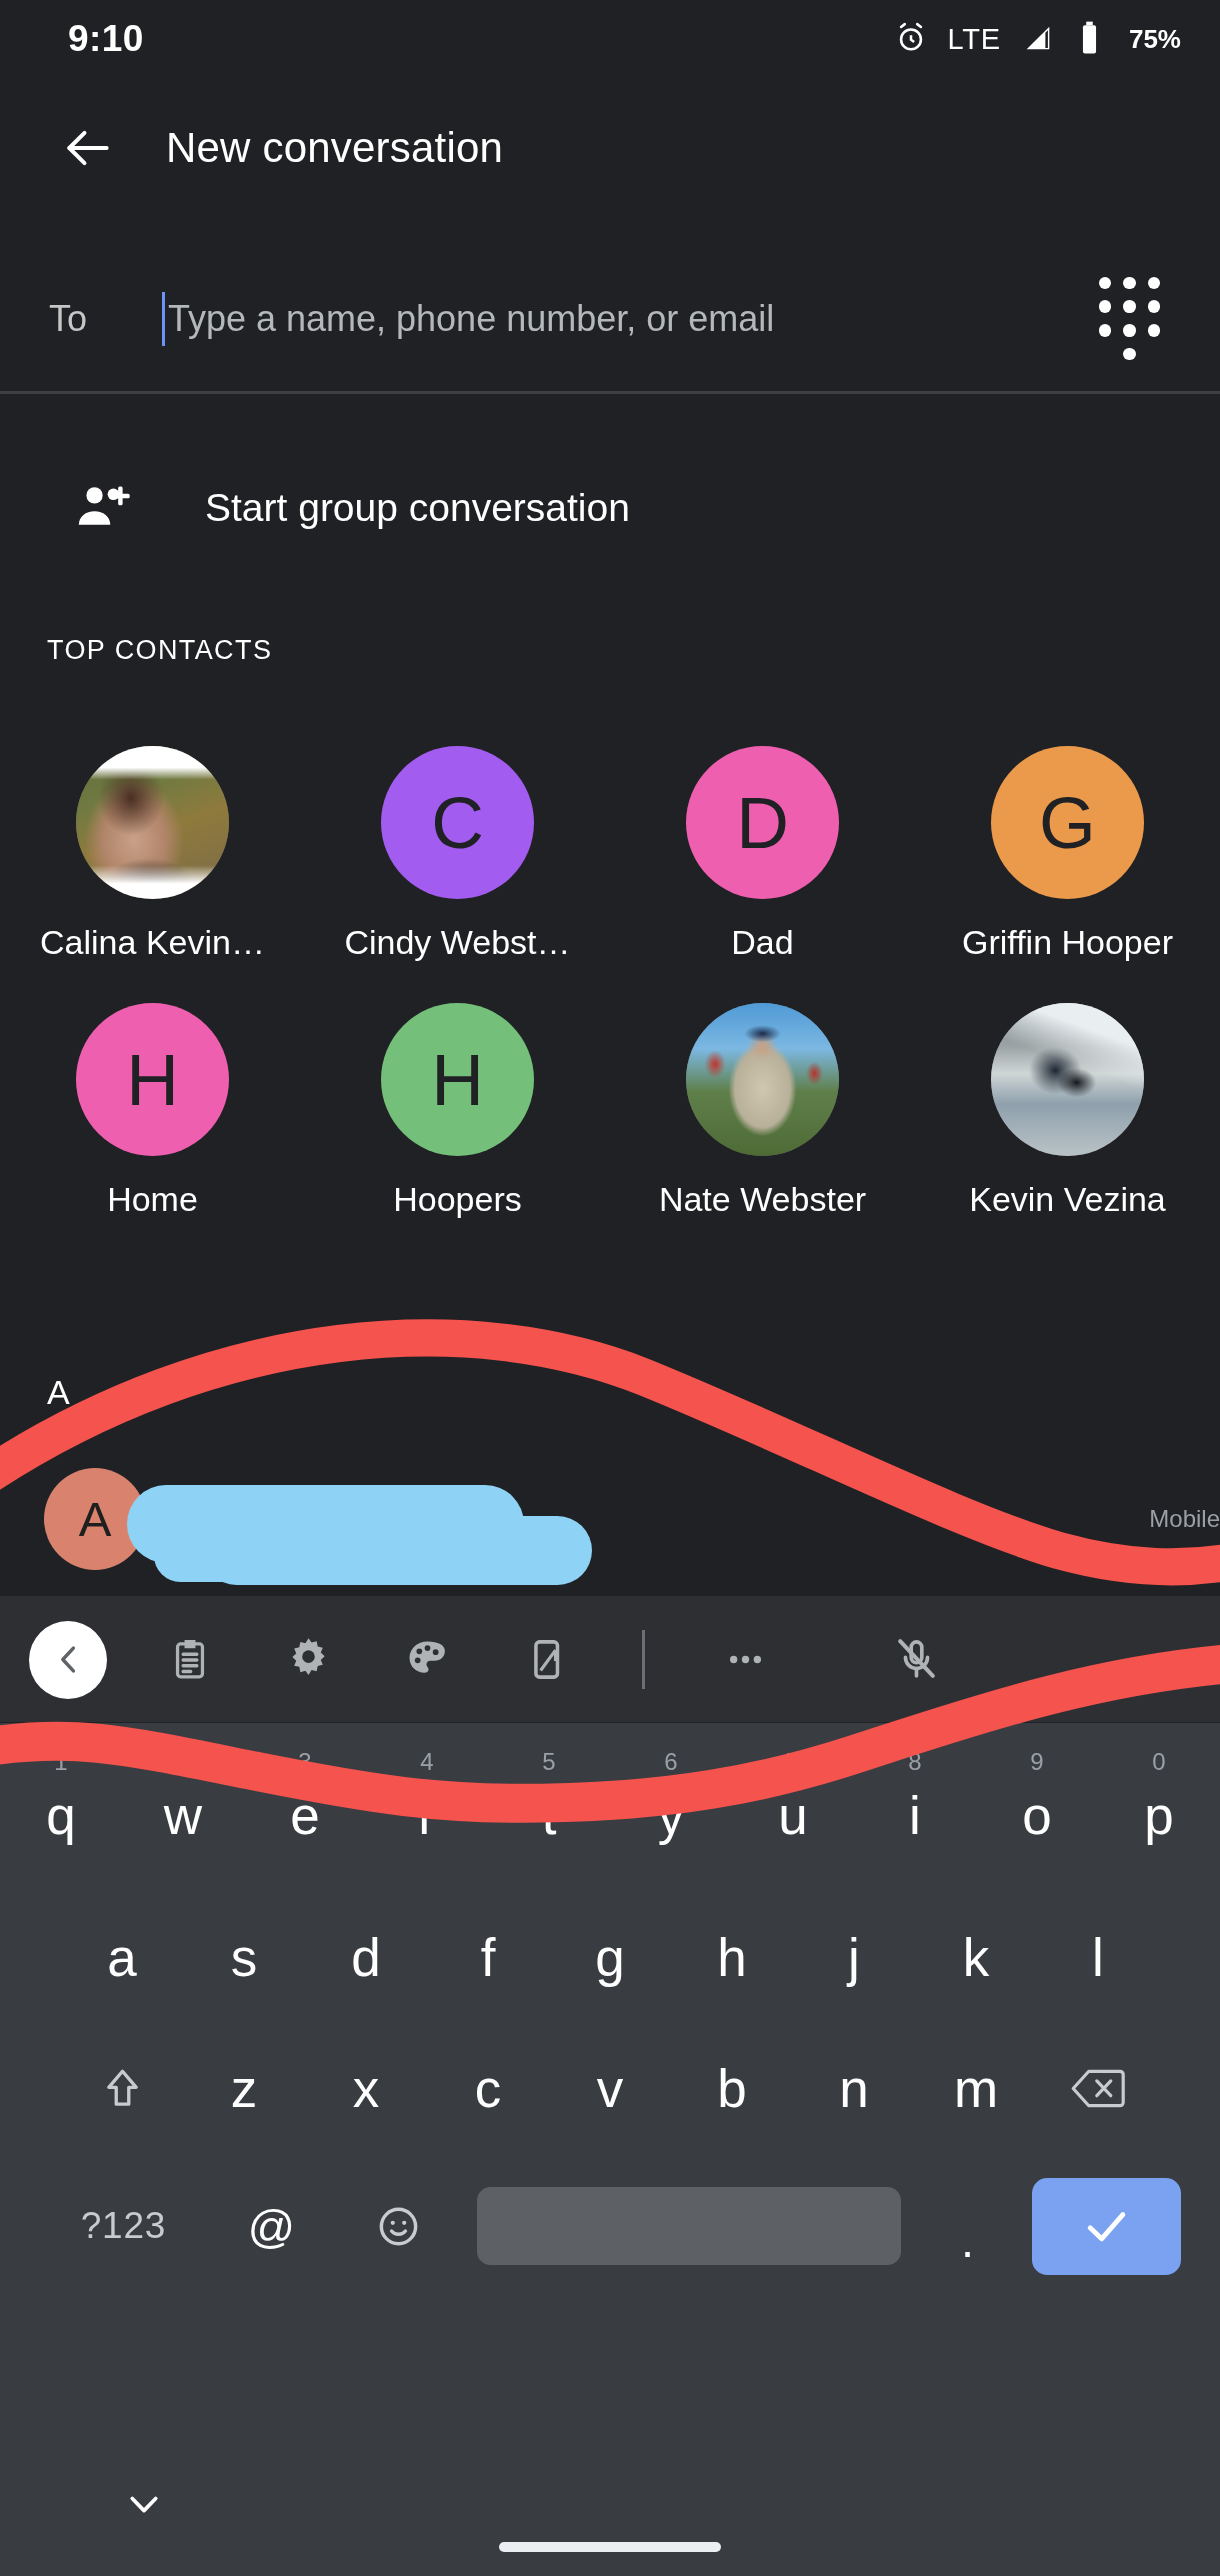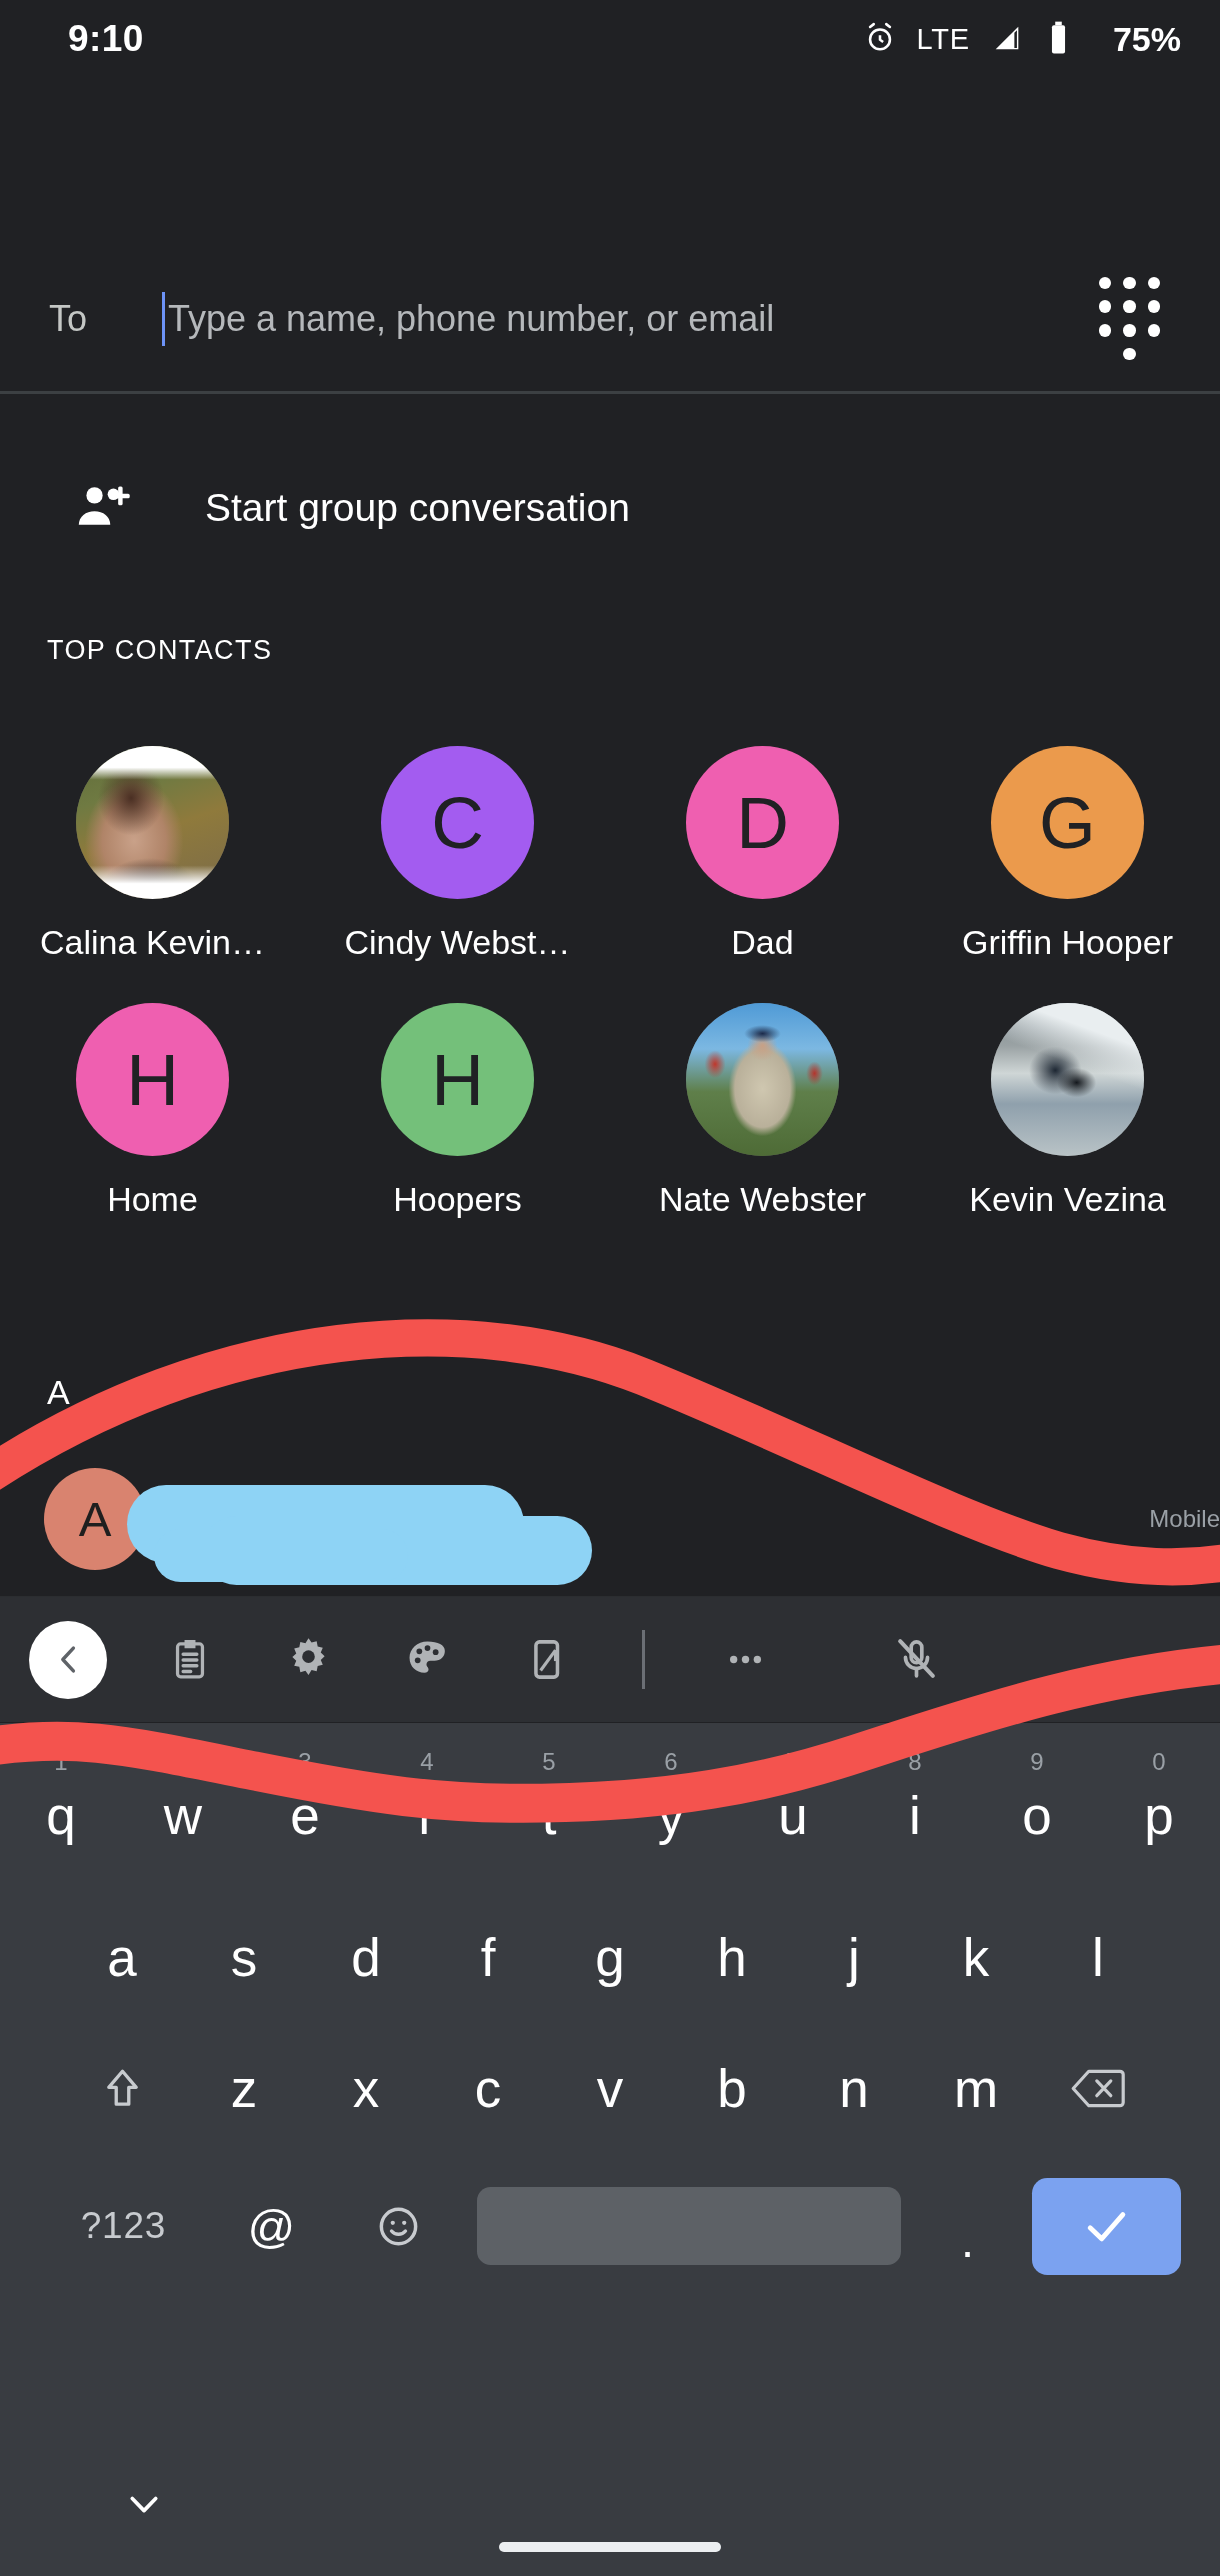--- a/index.html
+++ b/index.html
@@ -21,21 +21,21 @@
   
   .statusbar {
     position: absolute; top: 0; left: 0; width: 1220px; height: 78px;
     display: flex; align-items: center; justify-content: space-between;
     padding: 0 39px 0 68px;
     color: #ffffff;
   }
   .status-time { font-size: 37px; font-weight: bold; letter-spacing: 0.4px; }
   .status-right { display: flex; align-items: center; gap: 20px; }
   .status-right .lte { font-size: 29px; letter-spacing: 0.8px; }
-  .status-right .batt-pct { font-size: 34px; font-weight: bold; margin-left: 20px; }
+  .status-right .batt-pct { font-size: 26px; font-weight: bold; margin-left: 5px; }
   .ico { display: inline-block; }
 
   
   .appbar {
     position: absolute; top: 93px; left: 0; width: 1220px; height: 110px;
     display: flex; align-items: center;
   }
   .back-btn {
     width: 93px; height: 93px; margin-left: 41px;
     display: flex; align-items: center; justify-content: center;
@@ -242,20 +242,29 @@
       <span class="ico">
         <svg width="29" height="36" viewBox="0 0 14 22">
           <rect x="5" y="1" width="4" height="2.2" fill="#fff"></rect>
           <rect x="3" y="3.2" width="8" height="17.3" rx="1.2" fill="#fff"></rect>
         </svg>
       </span>
       <span class="batt-pct">75%</span>
     </div>
   </div>
 
+  <div class="appbar">
+    <div class="back-btn">
+      <svg width="56" height="56" viewBox="0 0 24 24" fill="none" stroke="#fff" stroke-width="1.7" stroke-linecap="round" stroke-linejoin="round">
+        <path d="M20 12H4"></path>
+          <path d="M10.5 5.5 4 12l6.5 6.5"></path>
+      </svg>
+    </div>
+    <div class="appbar-title">New conversation</div>
+  </div>
 
   <div class="to-row">
     <div class="to-label">To</div>
     <div class="to-inputwrap">
       <div class="to-caret"></div>
       <div class="to-placeholder">Type a name, phone number, or email</div>
     </div>
     <div class="dialpad">
       <div class="grid">
         <div class="dot"></div>

